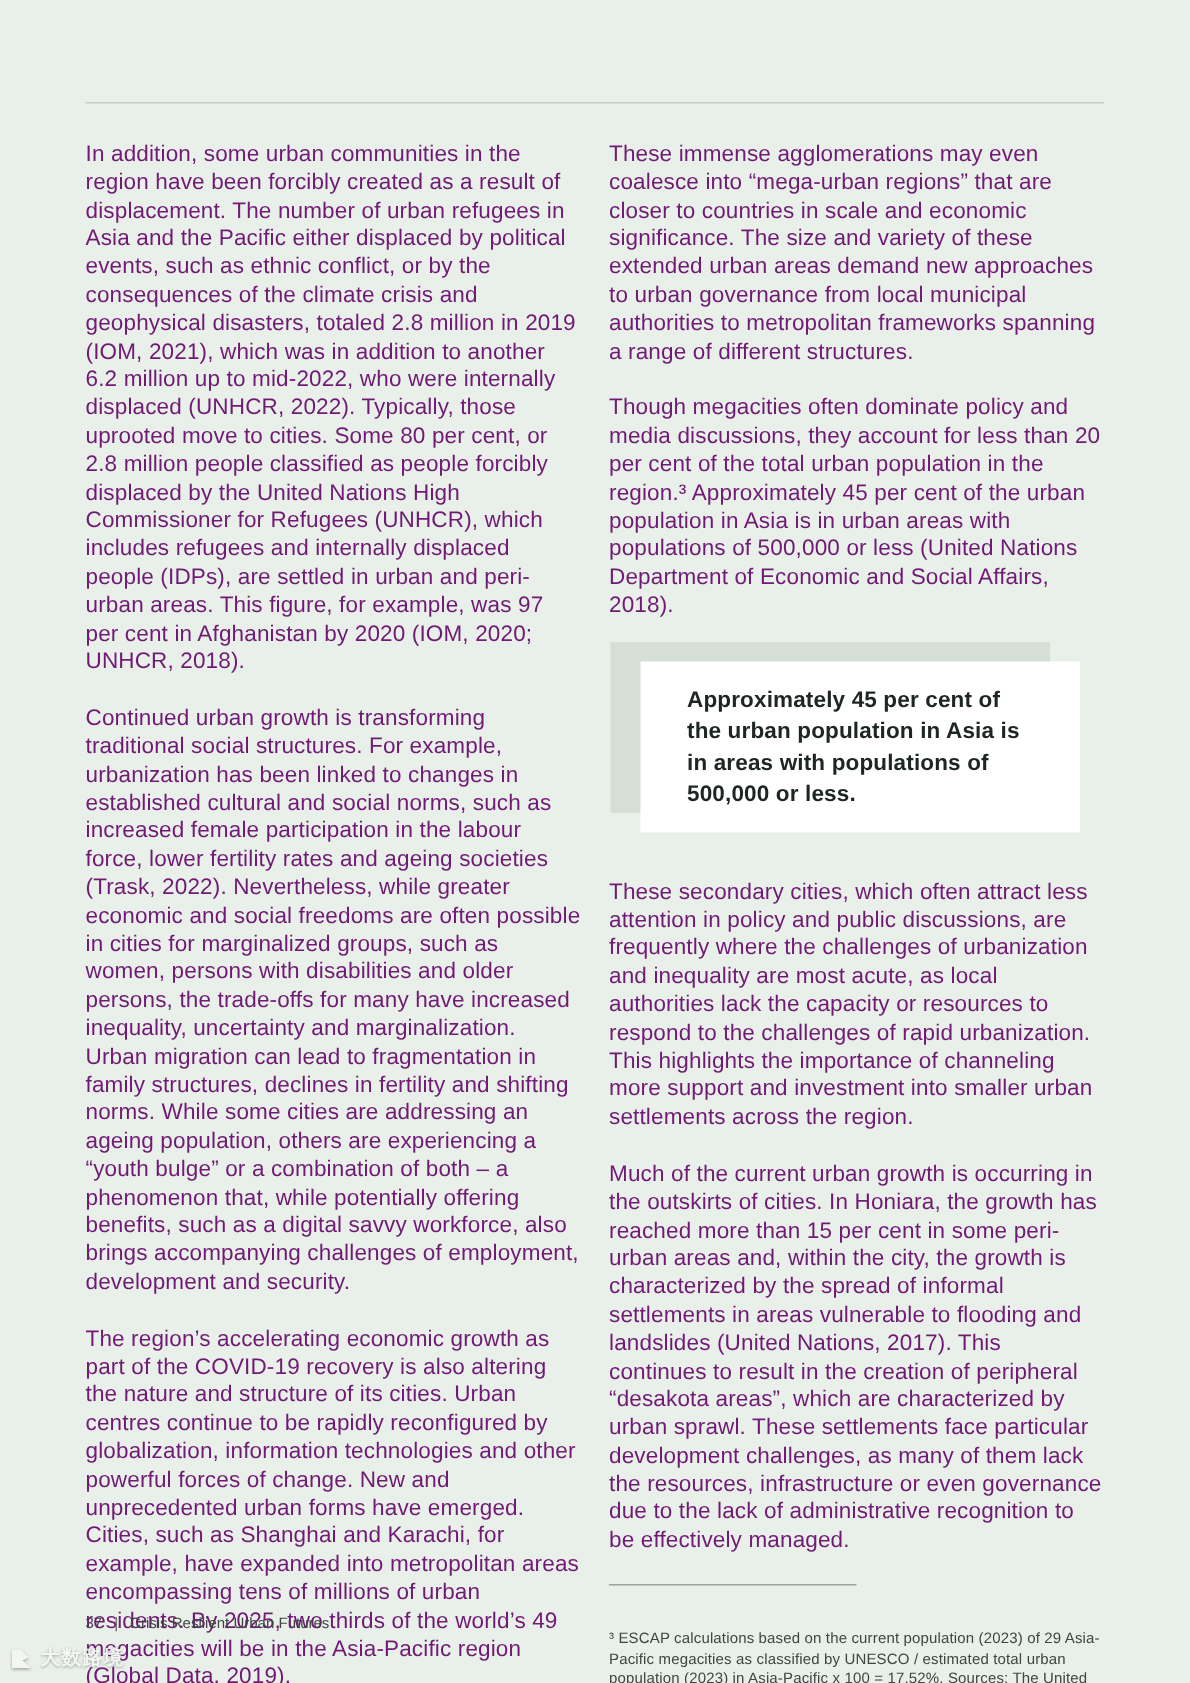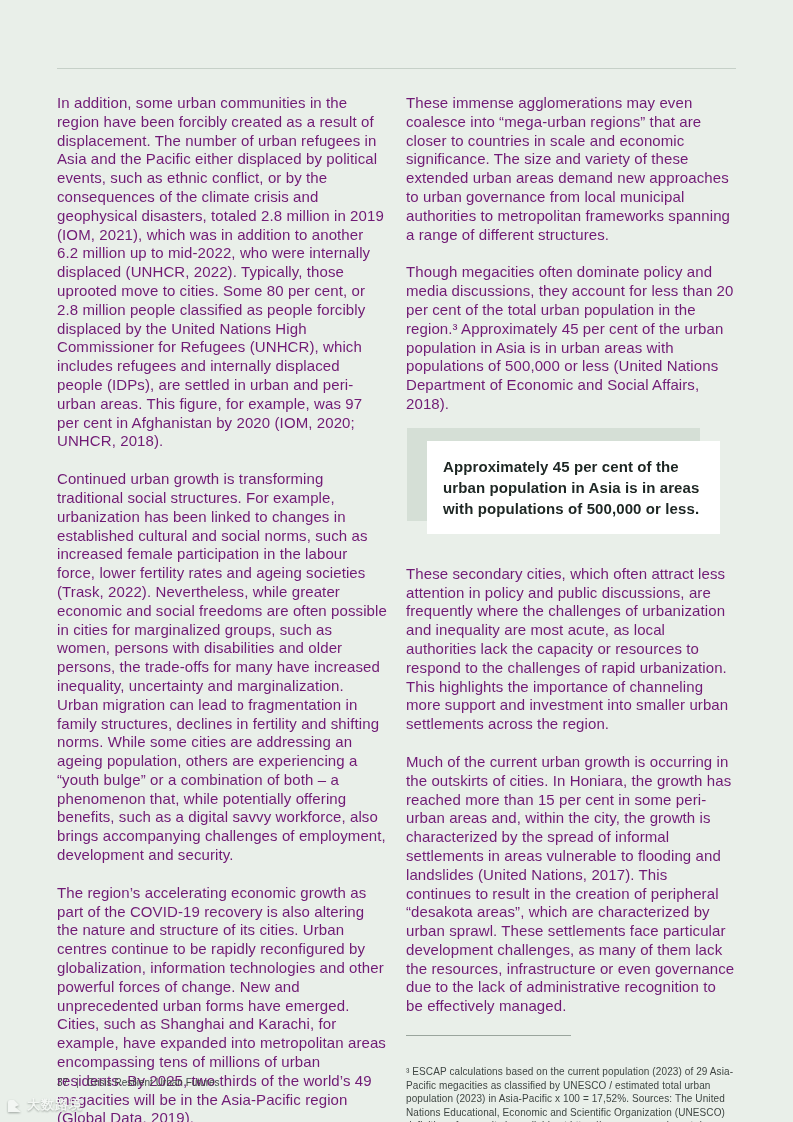--- a/index.html
+++ b/index.html
@@ -30,21 +30,21 @@
   }
   
   .callout-wrap { position:relative; }
   .callout-backing {
     position:absolute; left:0; top:0; right:0; bottom:0;
     background:#d5dfd6;
   }
   .callout-box {
     position:relative;
     background:#ffffff;
-    padding:15px 16px;
+    padding:15px 31px;
     font-size:15px; line-height:21px; font-weight:700; color:#1d2623;
     letter-spacing:0.1px;
   }
   .callout-left { margin:30px 0 10px 63px; width:180px; }
   .callout-left .callout-backing { transform:translate(14px,13px); }
   .callout-right { margin:27px 0 31px 21px; width:293px; }
   .callout-right .callout-backing { transform:translate(-20px,-13px); }
   
   .footnote-rule {
     width:165px; border-top:1px solid #9aa59d; margin-top:16px;

